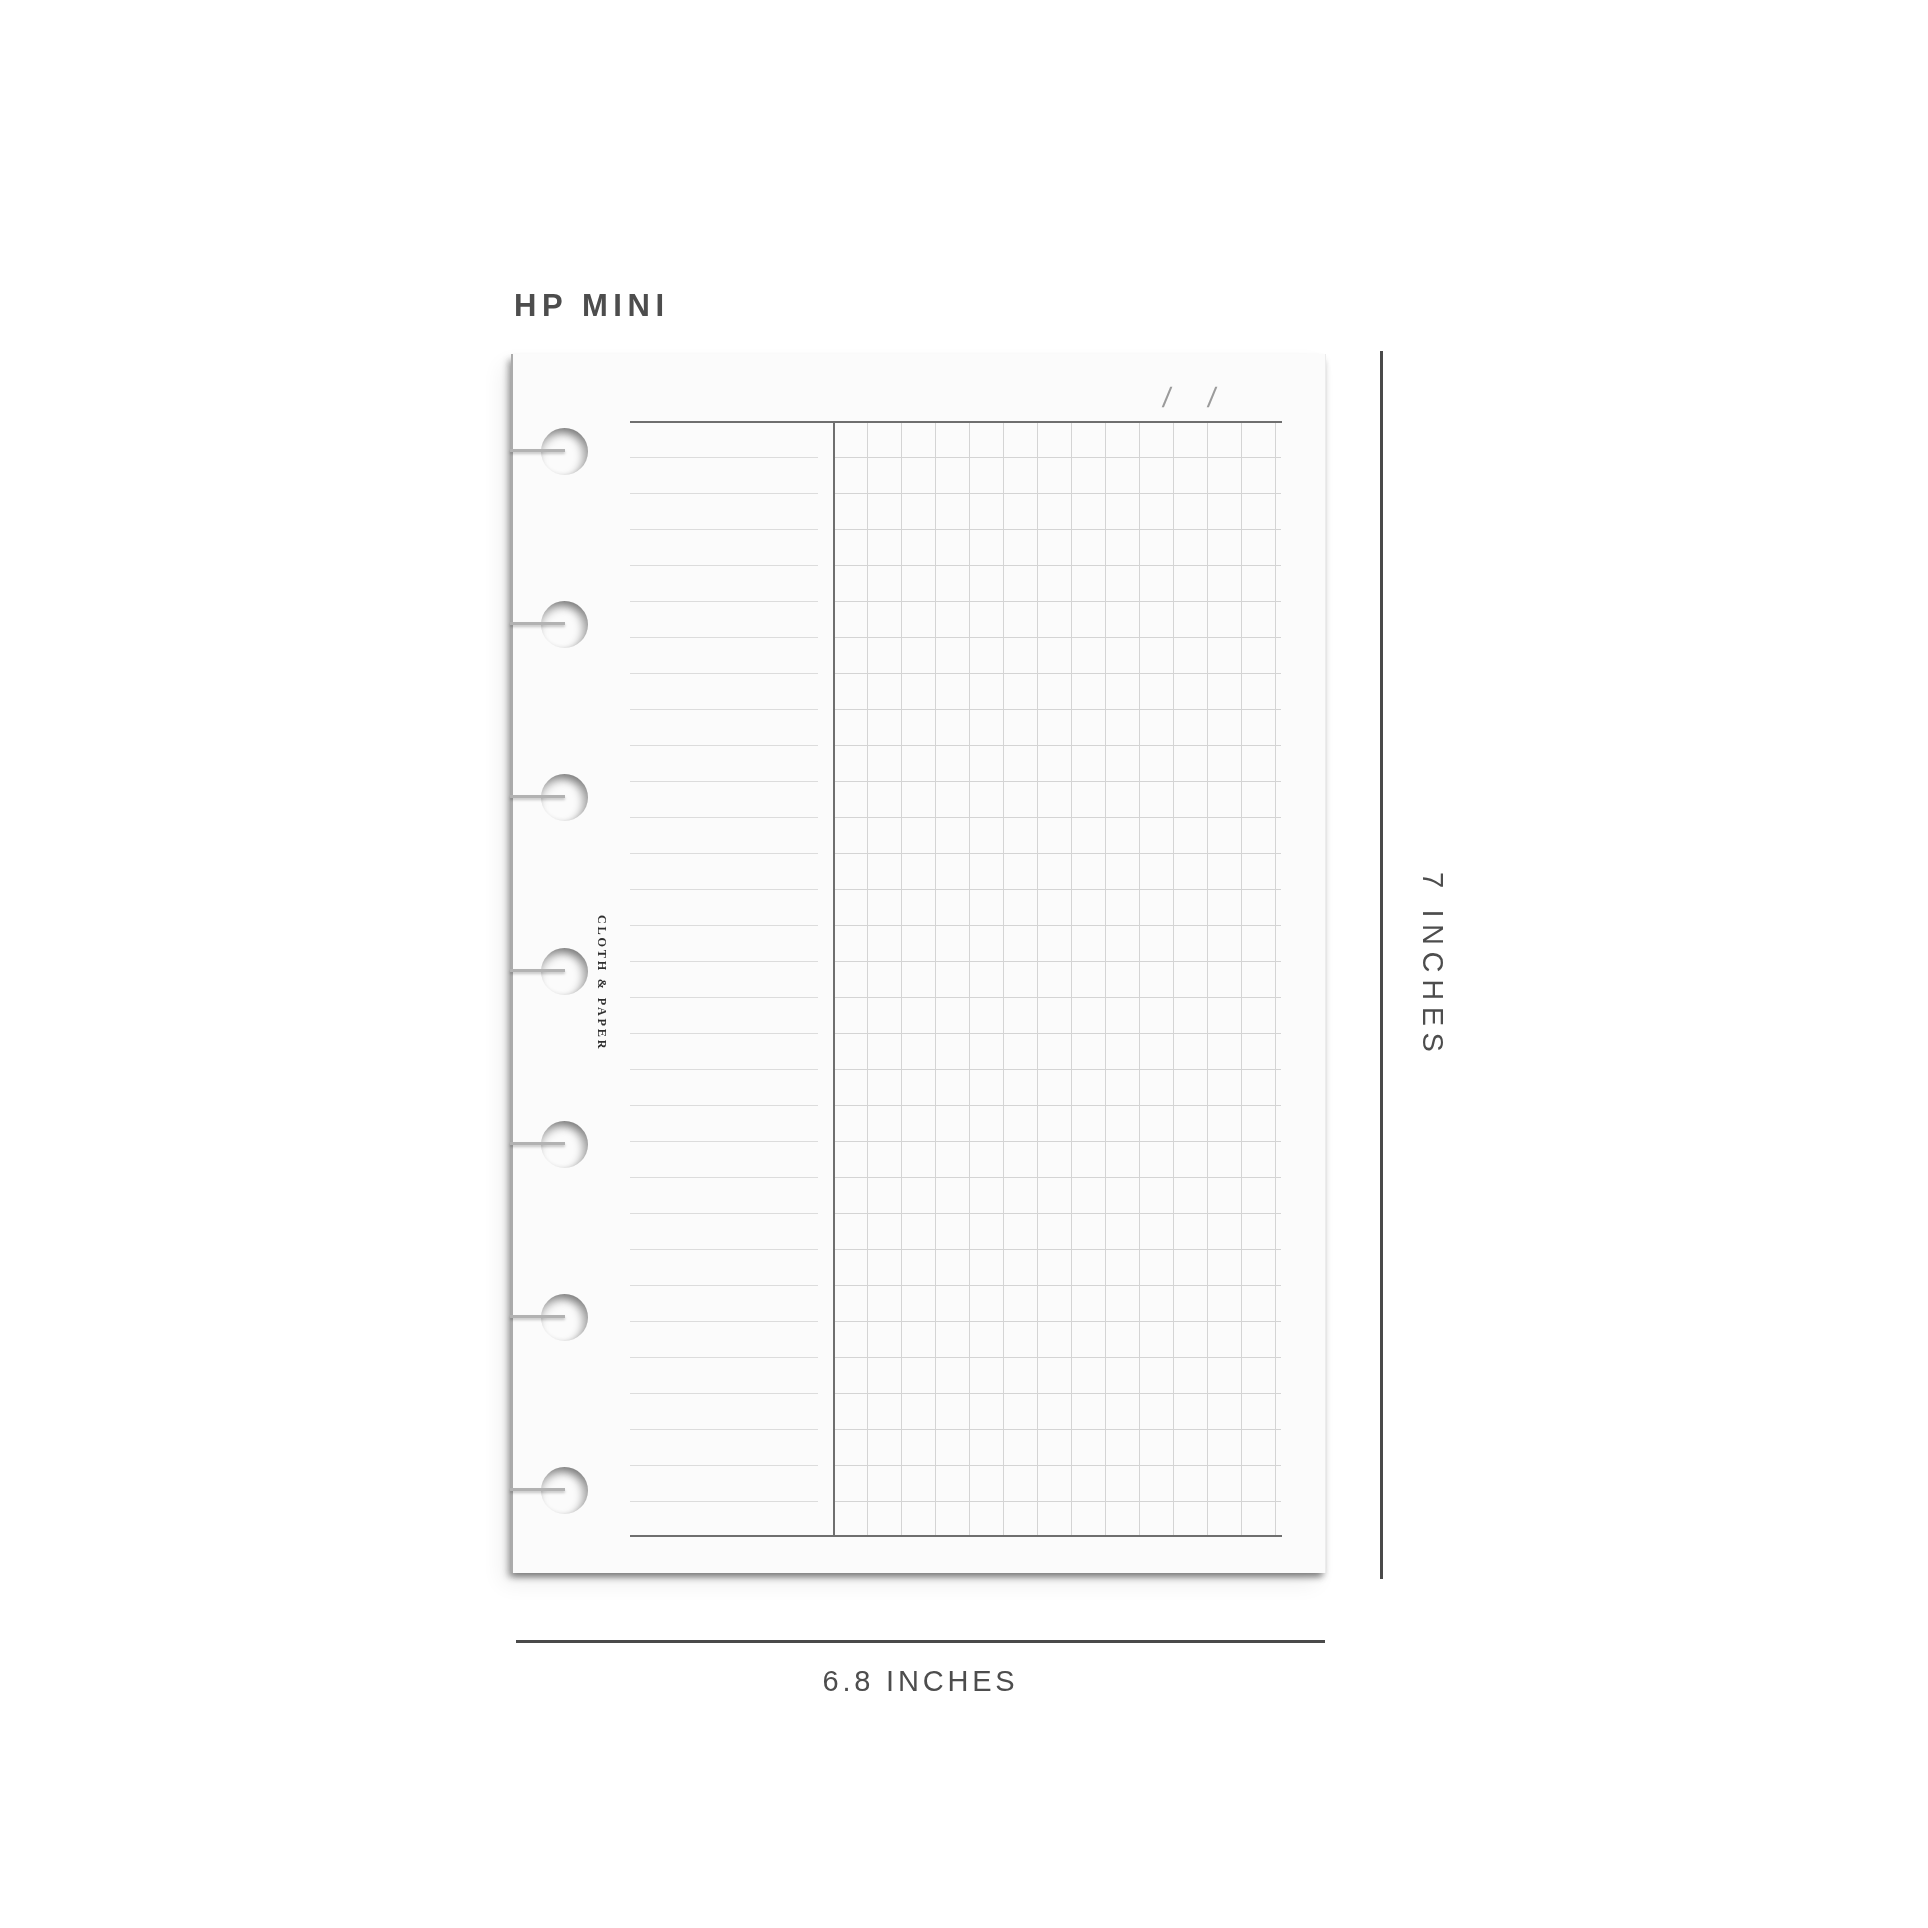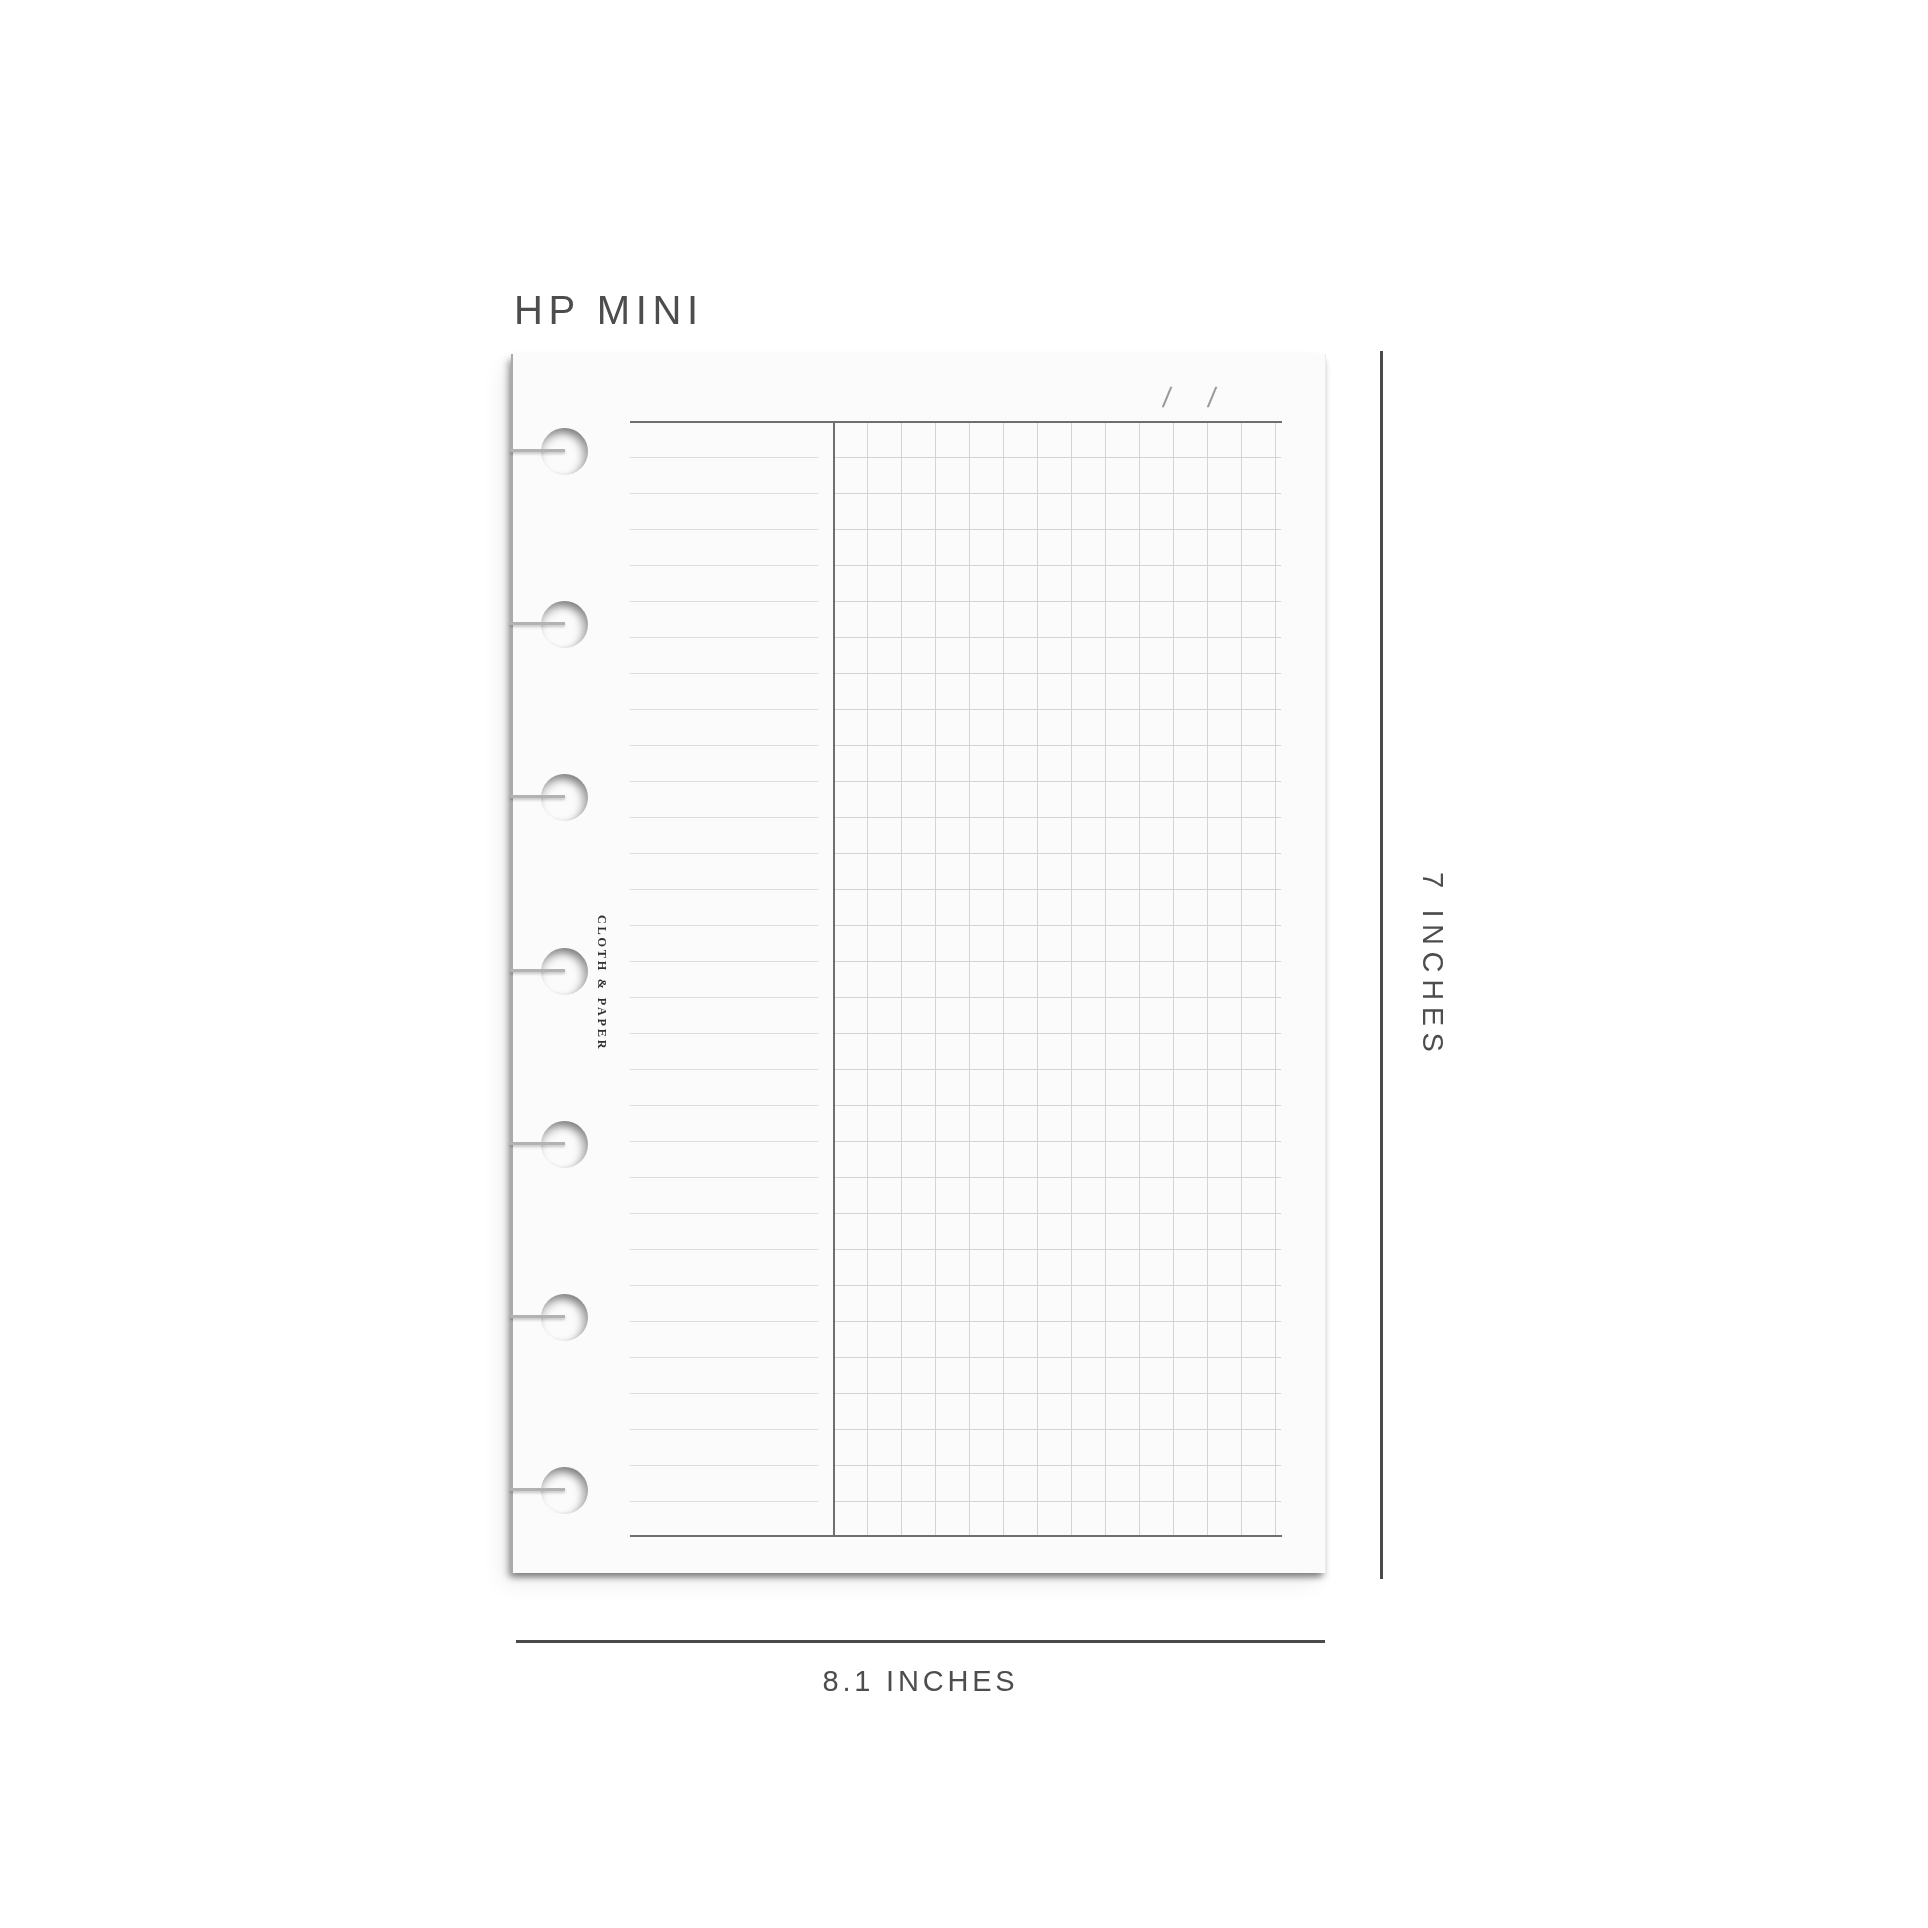--- a/index.html
+++ b/index.html
@@ -14,21 +14,21 @@
     --date-slash:#9b9b9b;
   }
   *{margin:0;padding:0;box-sizing:border-box;}
   html,body{width:1928px;height:1928px;background:var(--background);overflow:hidden;
     font-family:"Liberation Sans",sans-serif;}
   .stage{position:relative;width:1928px;height:1928px;}
 
   
   .size-label{
     position:absolute;left:514px;top:288px;
-    font-size:40px;font-weight:400;letter-spacing:5.6px;
+    font-size:31px;font-weight:700;letter-spacing:5.6px;
     color:var(--annotation-text);white-space:nowrap;
   }
   .dim-vline{
     position:absolute;left:1380px;top:351px;width:2.8px;height:1228px;
     background:var(--dimension-line);
   }
   .dim-height-label{
     position:absolute;left:1411px;top:351px;height:1228px;width:43px;
     writing-mode:vertical-rl;text-orientation:mixed;
     display:flex;align-items:center;justify-content:center;
@@ -175,16 +175,16 @@
     <div class="top-rule"></div>
     <div class="bottom-rule"></div>
     <div class="column-divider"></div>
 
   </div>
 
   <div class="dim-vline"></div>
   <div class="dim-height-label">7 INCHES</div>
 
   <div class="dim-hline"></div>
-  <div class="dim-width-label">8.1 INCHES</div>
+  <div class="dim-width-label">6.8 INCHES</div>
 
 </div>
 
 
 </body></html>

